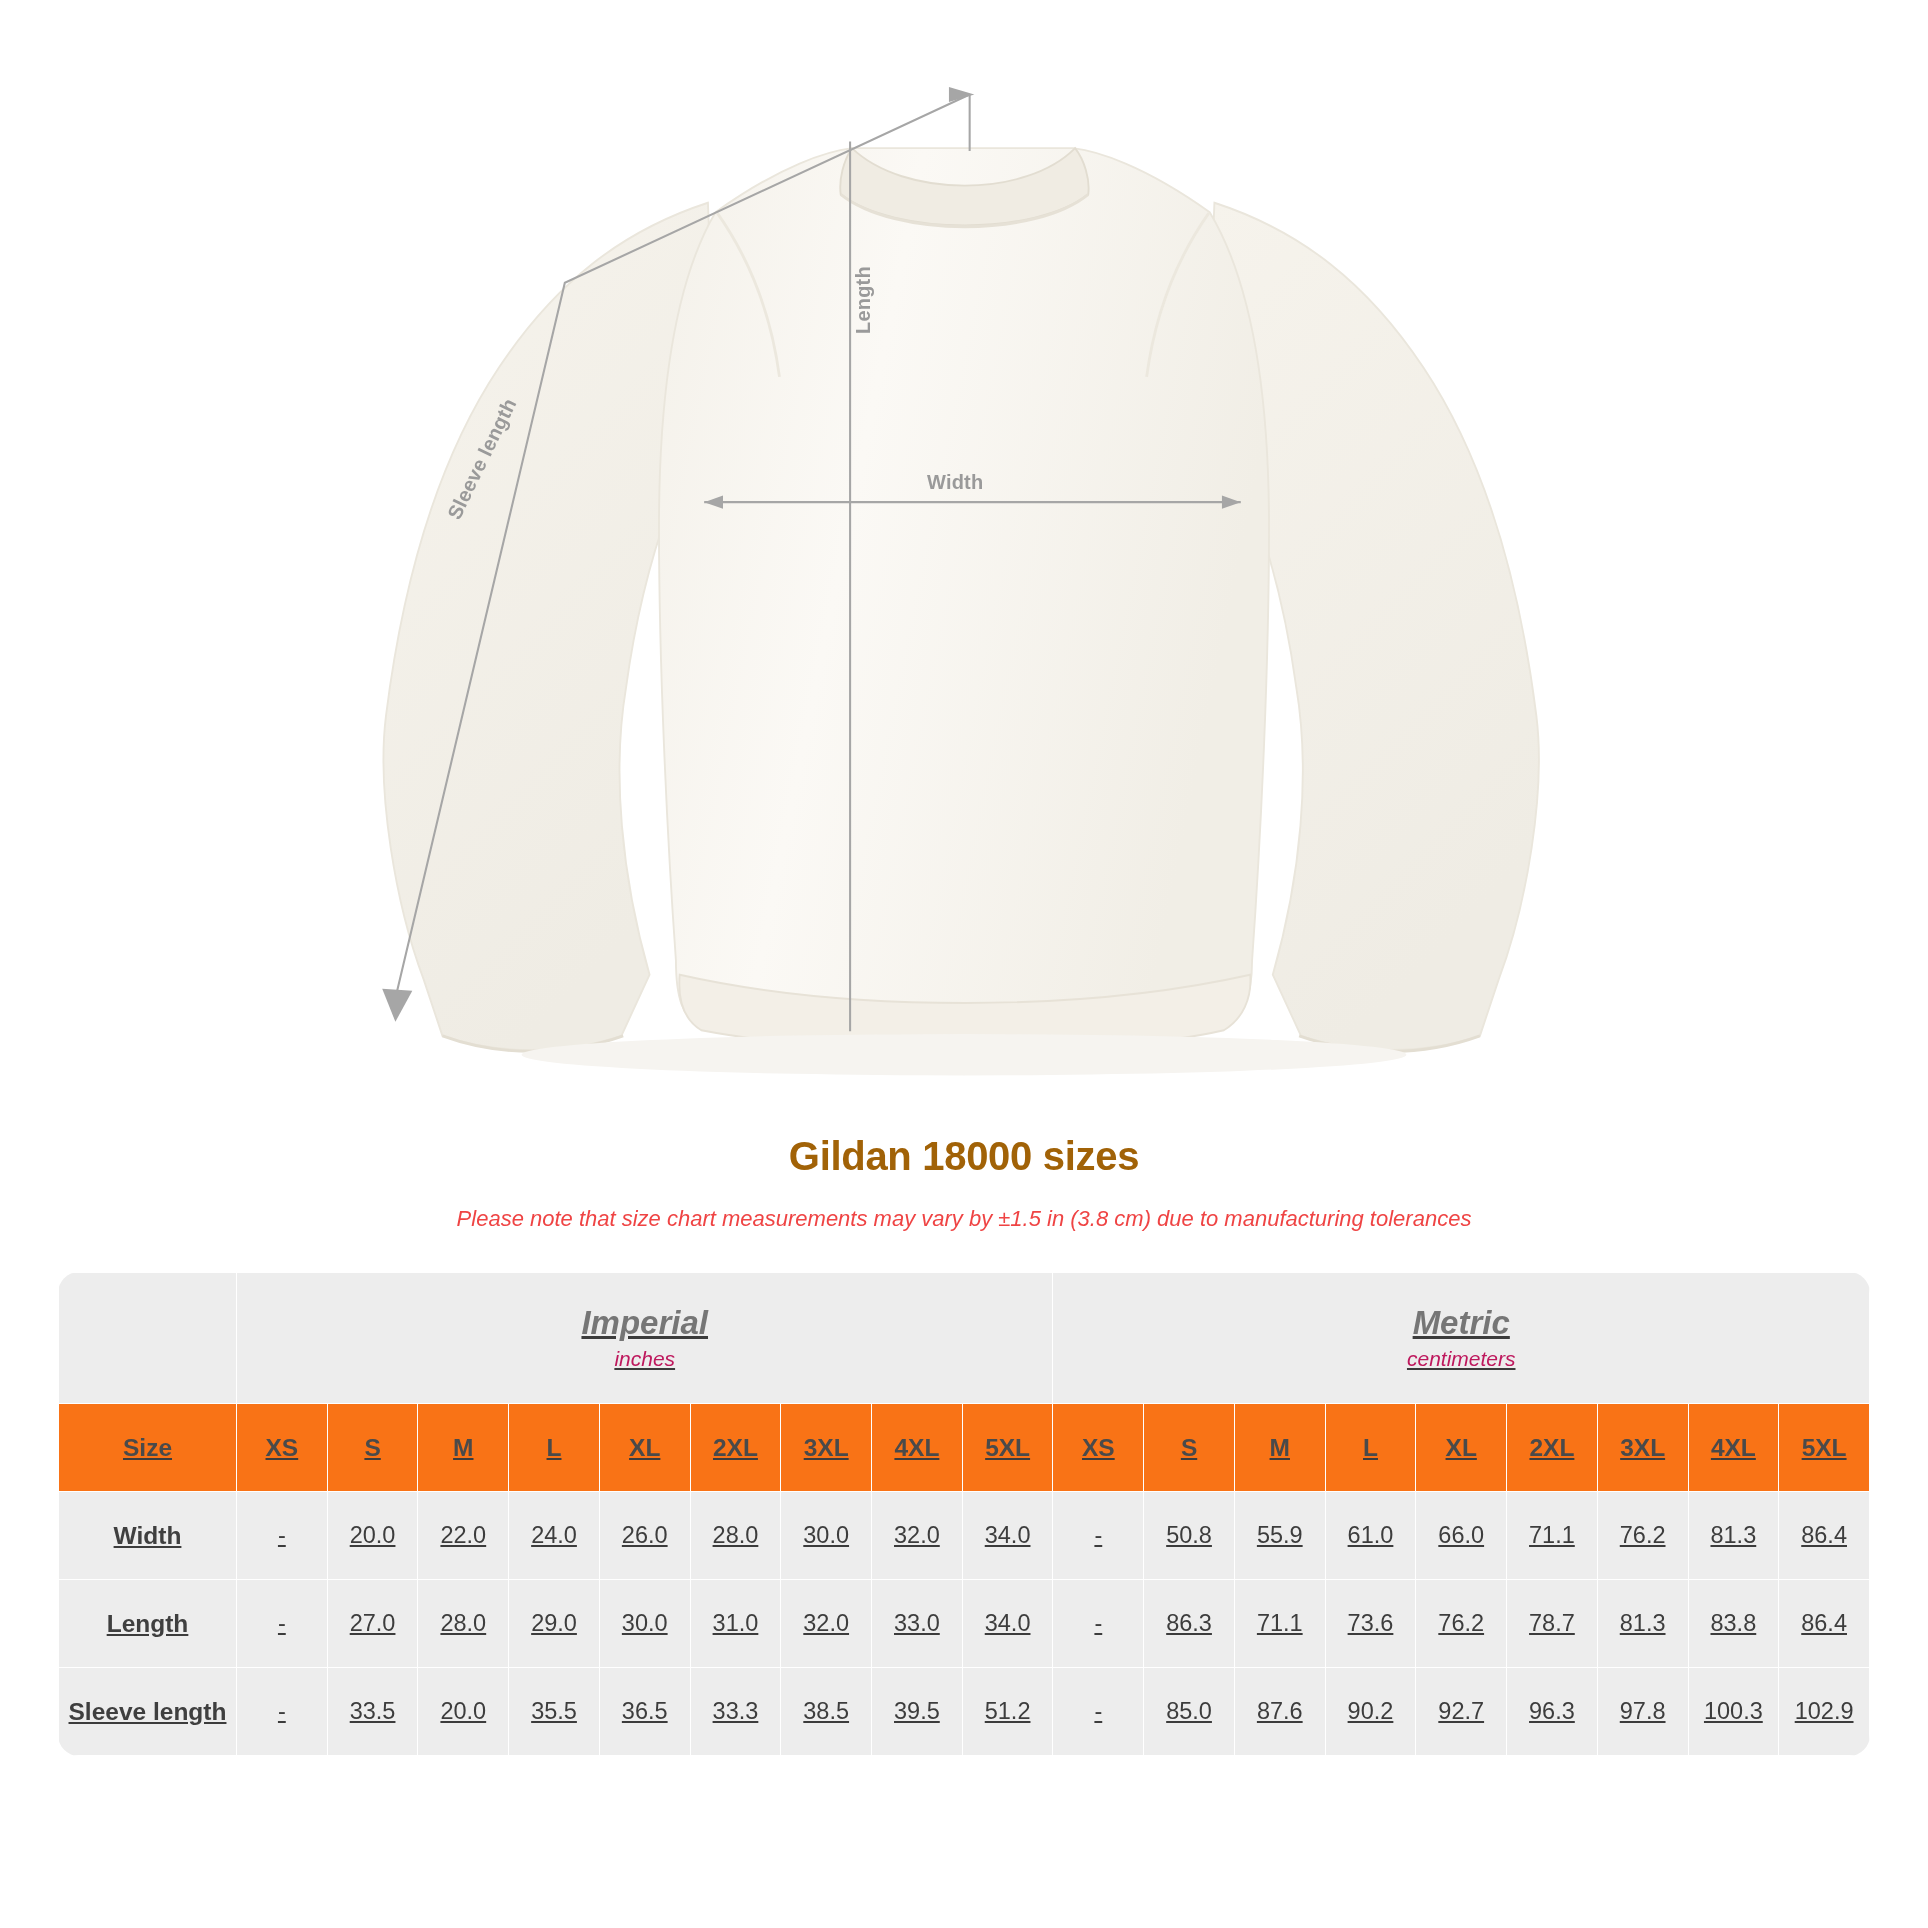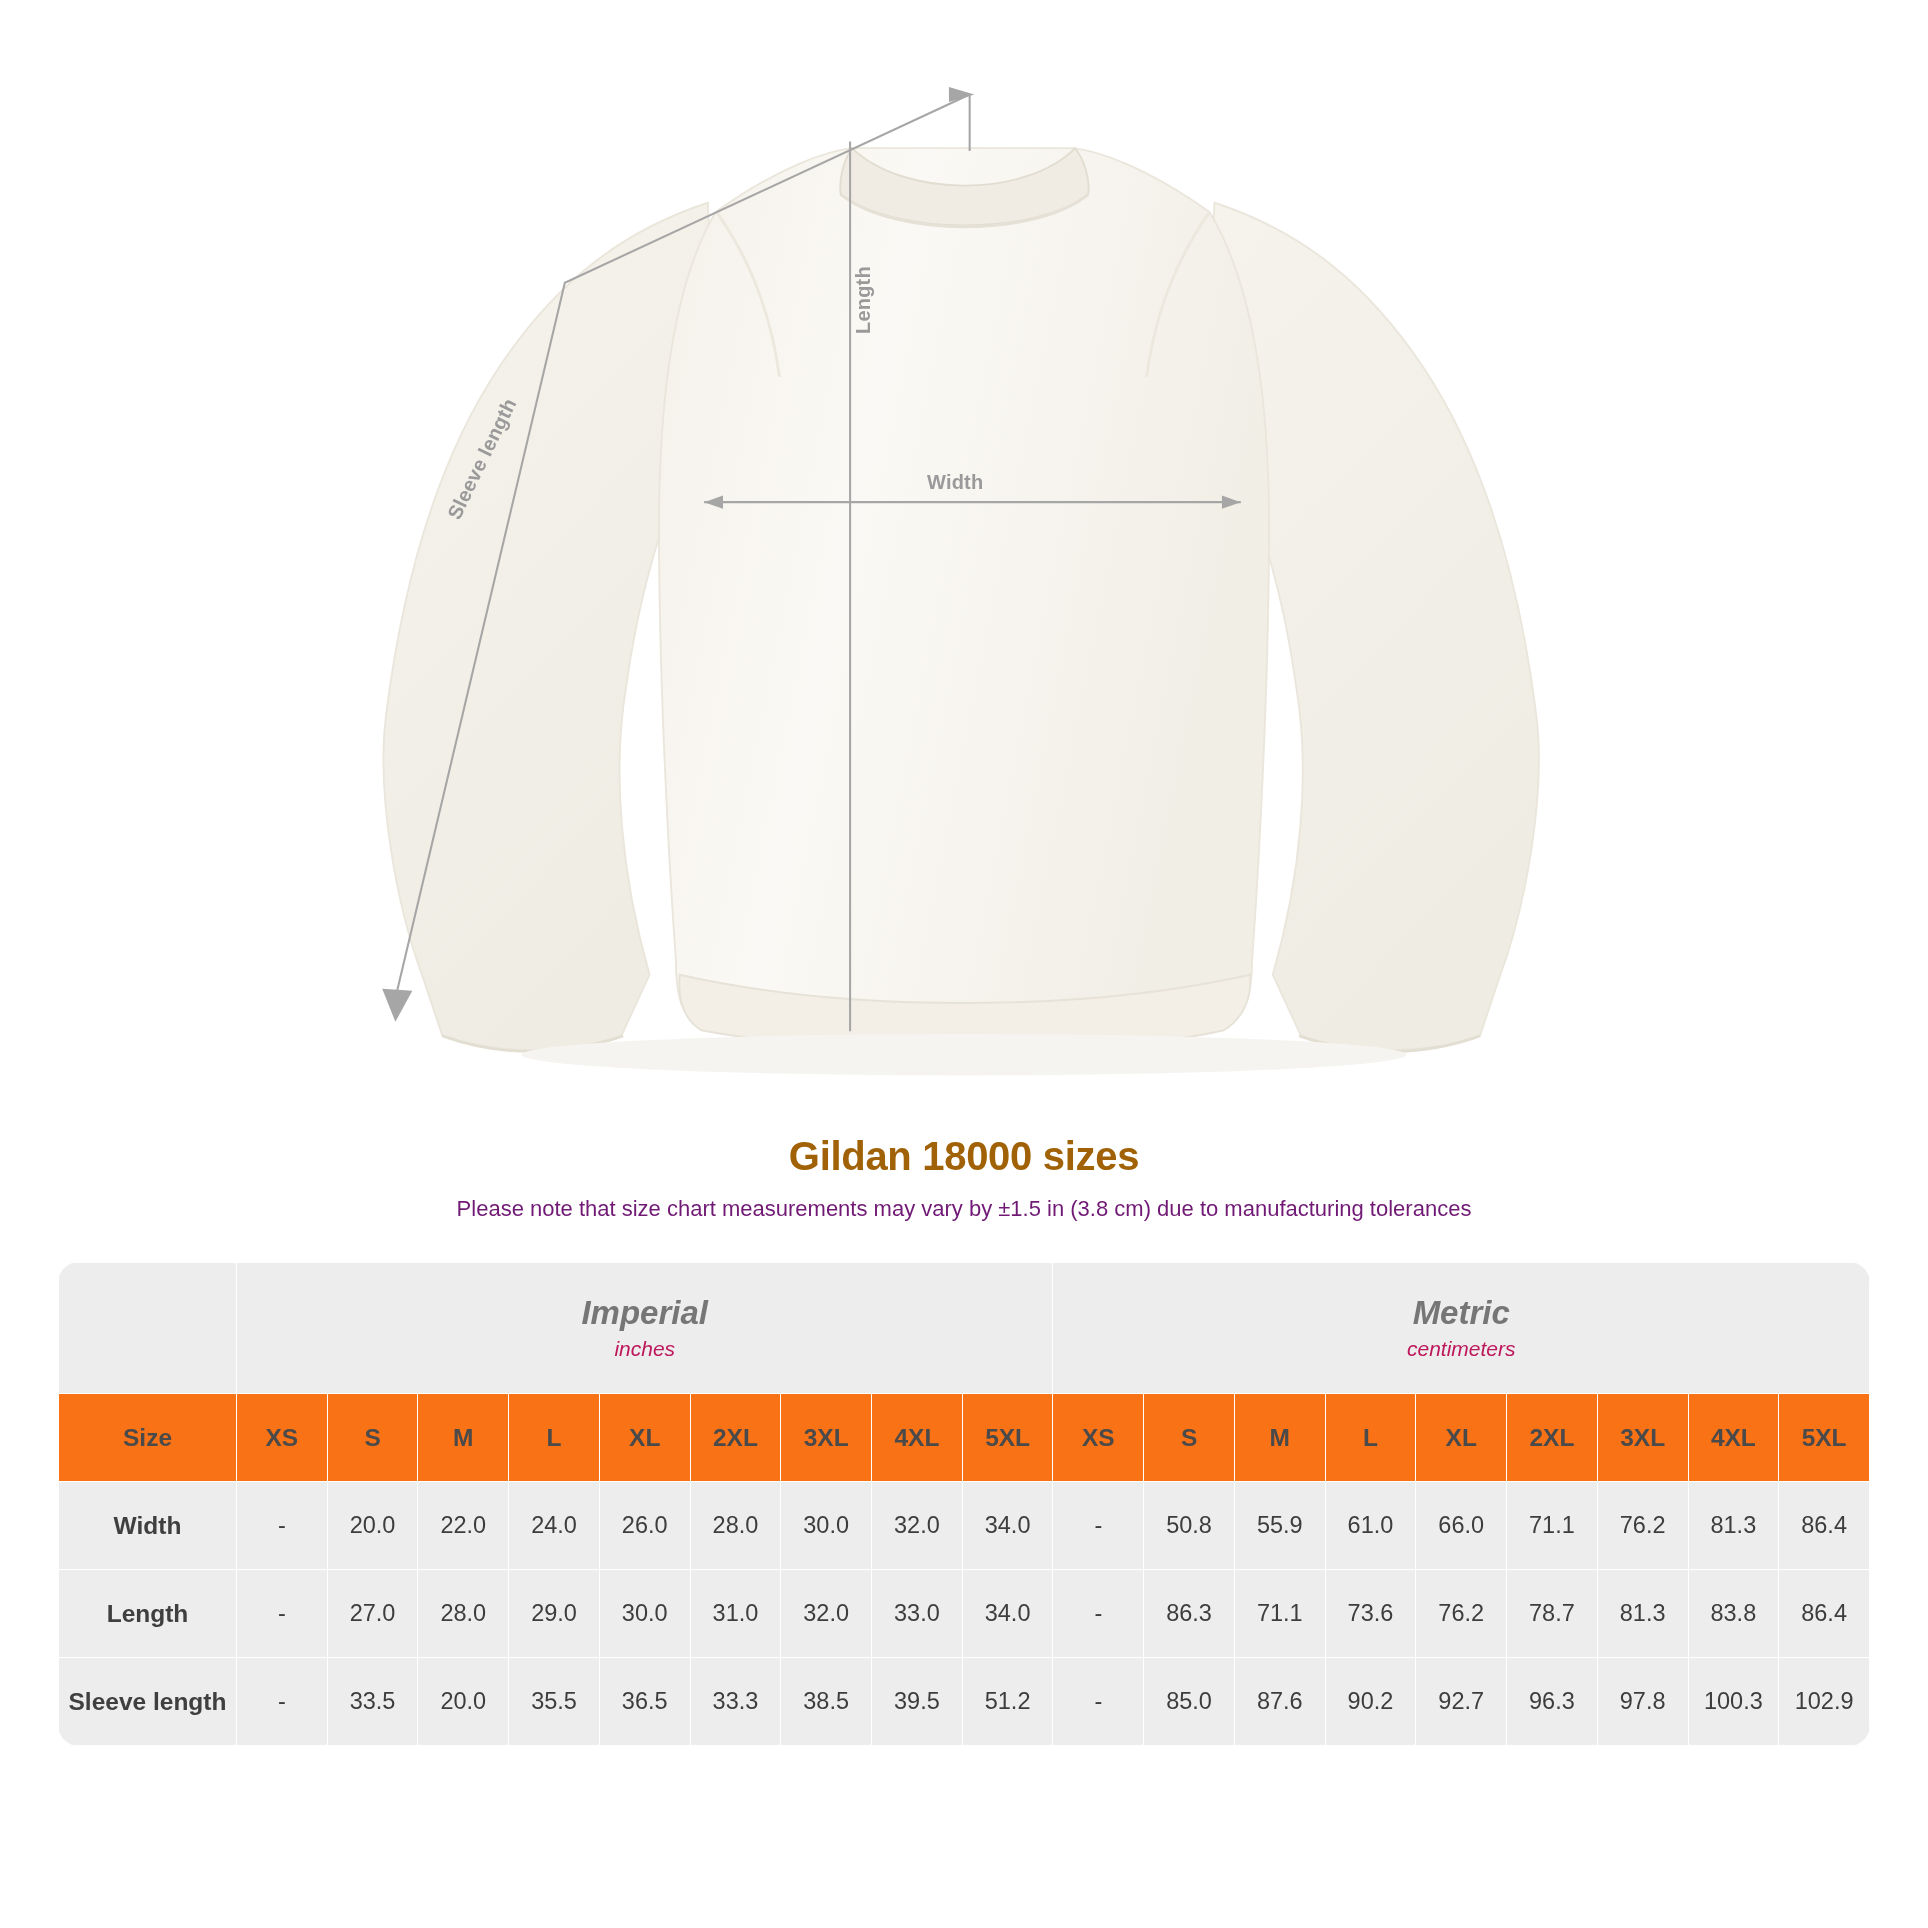--- a/index.html
+++ b/index.html
@@ -60,30 +60,32 @@
     text-align: center;
     margin-top: 13px;
   }
   .chart-title {
     font-size: 40px;
     font-weight: bold;
     color: #a16207;
     letter-spacing: -0.3px;
   }
   .chart-note {
-    margin-top: 17px;
+    margin-top: 27px;
     font-size: 22px;
-    color: #701a75;
+    font-style: italic;
+    color: #ef4444;
   }
 
   
   .table-wrap {
     margin: 40px 58px 0 58px;
     border-radius: 21px;
     overflow: hidden;
+    text-decoration: underline;
   }
   table.size-table {
     width: 100%;
     border-collapse: collapse;
     table-layout: fixed;
   }
   table.size-table td,
   table.size-table th {
     border: 0.9px solid #ffffff;
     text-align: center;

